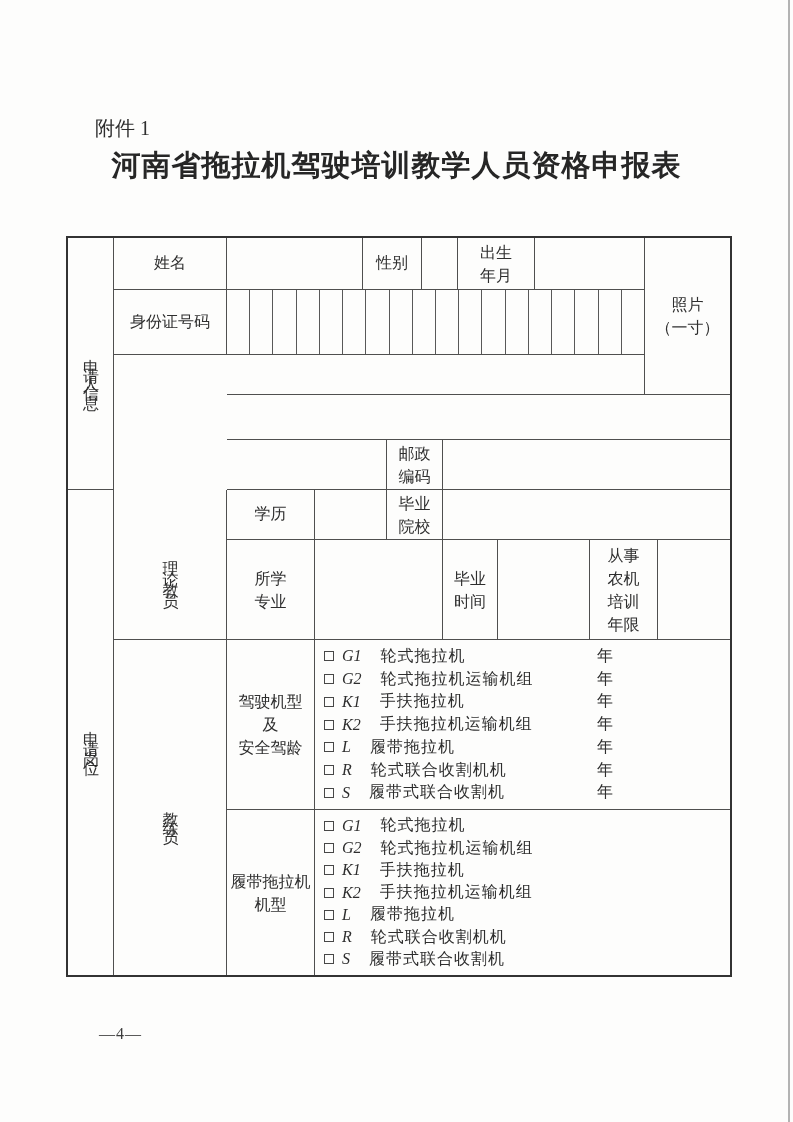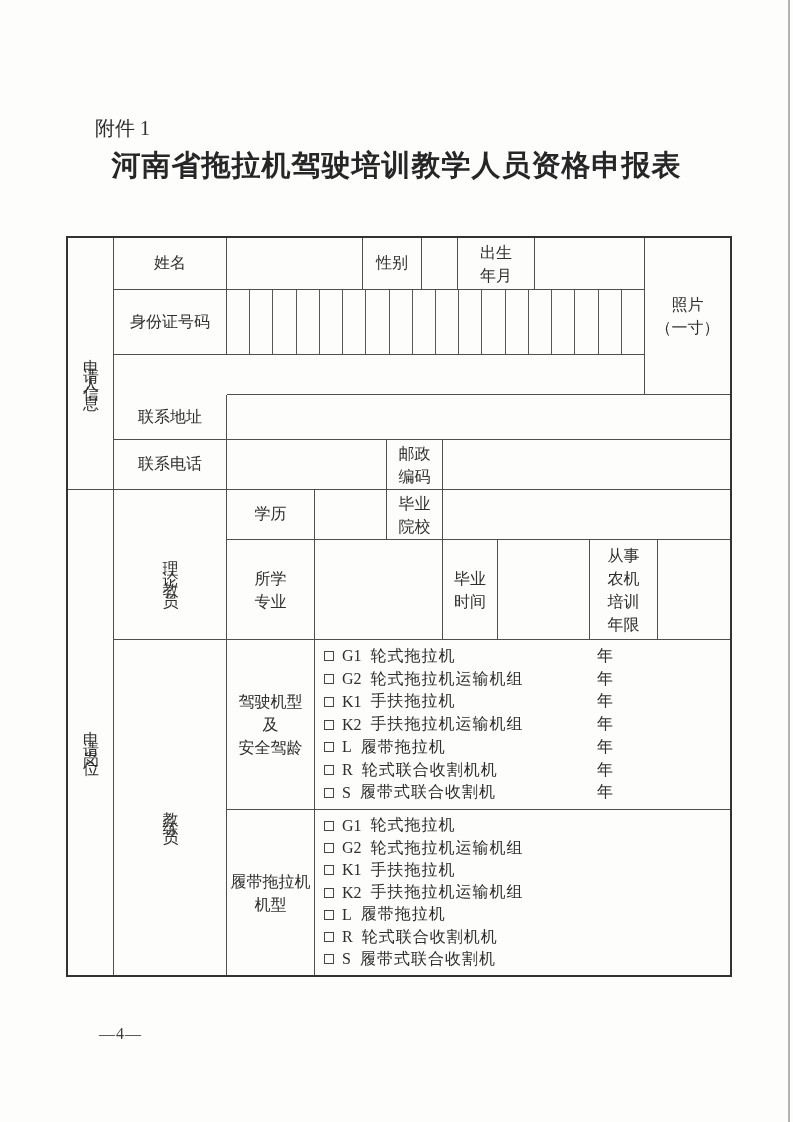--- a/index.html
+++ b/index.html
@@ -72,21 +72,21 @@
 
   
   .cb-list {
     display:flex; flex-direction:column; justify-content:space-evenly;
     align-items:stretch; padding:4px 0 4px 9px; text-align:left;
   }
   .cb-row { display:flex; align-items:center; position:relative; }
   .cb-box {
     width:10px; height:10px; border:1px solid #474747; flex:none; margin-right:8px;
   }
-  .cb-code { margin-right:9px; }
+  .cb-code { margin-right:19px;font-style:italic; }
   .cb-name { letter-spacing:1px; }
   .year-label { position:absolute; left:273px; }
 
   
   .page-number { position:absolute; left:99px; top:1025px; font-size:16px; color:#3c3c3c; letter-spacing:1px; }
 </style>
 </head>
 <body>
 
 <div class="page">
@@ -127,24 +127,22 @@
         <div class="id-cell"></div>
         <div class="id-cell"></div>
         <div class="id-cell"></div>
         <div class="id-cell"></div>
         <div class="id-cell"></div>
         <div class="id-cell"></div>
       </div>
 
     <div class="cell" style="grid-area:3/3/4/13;"></div>
 
-    <div class="cell" style="grid-area:4/2/5/3;">联系地址</div>
     <div class="cell no-br" style="grid-area:4/3/5/15;"></div>
 
-    <div class="cell" style="grid-area:5/2/6/3;">联系电话</div>
     <div class="cell" style="grid-area:5/3/6/6;"></div>
     <div class="cell pre" style="grid-area:5/6/6/8;">邮政
 编码</div>
     <div class="cell no-br" style="grid-area:5/8/6/15;"></div>
 
     <div class="cell vlabel ls10 no-bb" style="grid-area:6/1/10/2;">申请岗位</div>
 
     <div class="cell vlabel ls11" style="grid-area:6/2/8/3;">理论教员</div>
     <div class="cell" style="grid-area:6/3/7/4;font-family:Liberation Serif, serif;">学历</div>
     <div class="cell" style="grid-area:6/4/7/6;"></div>

